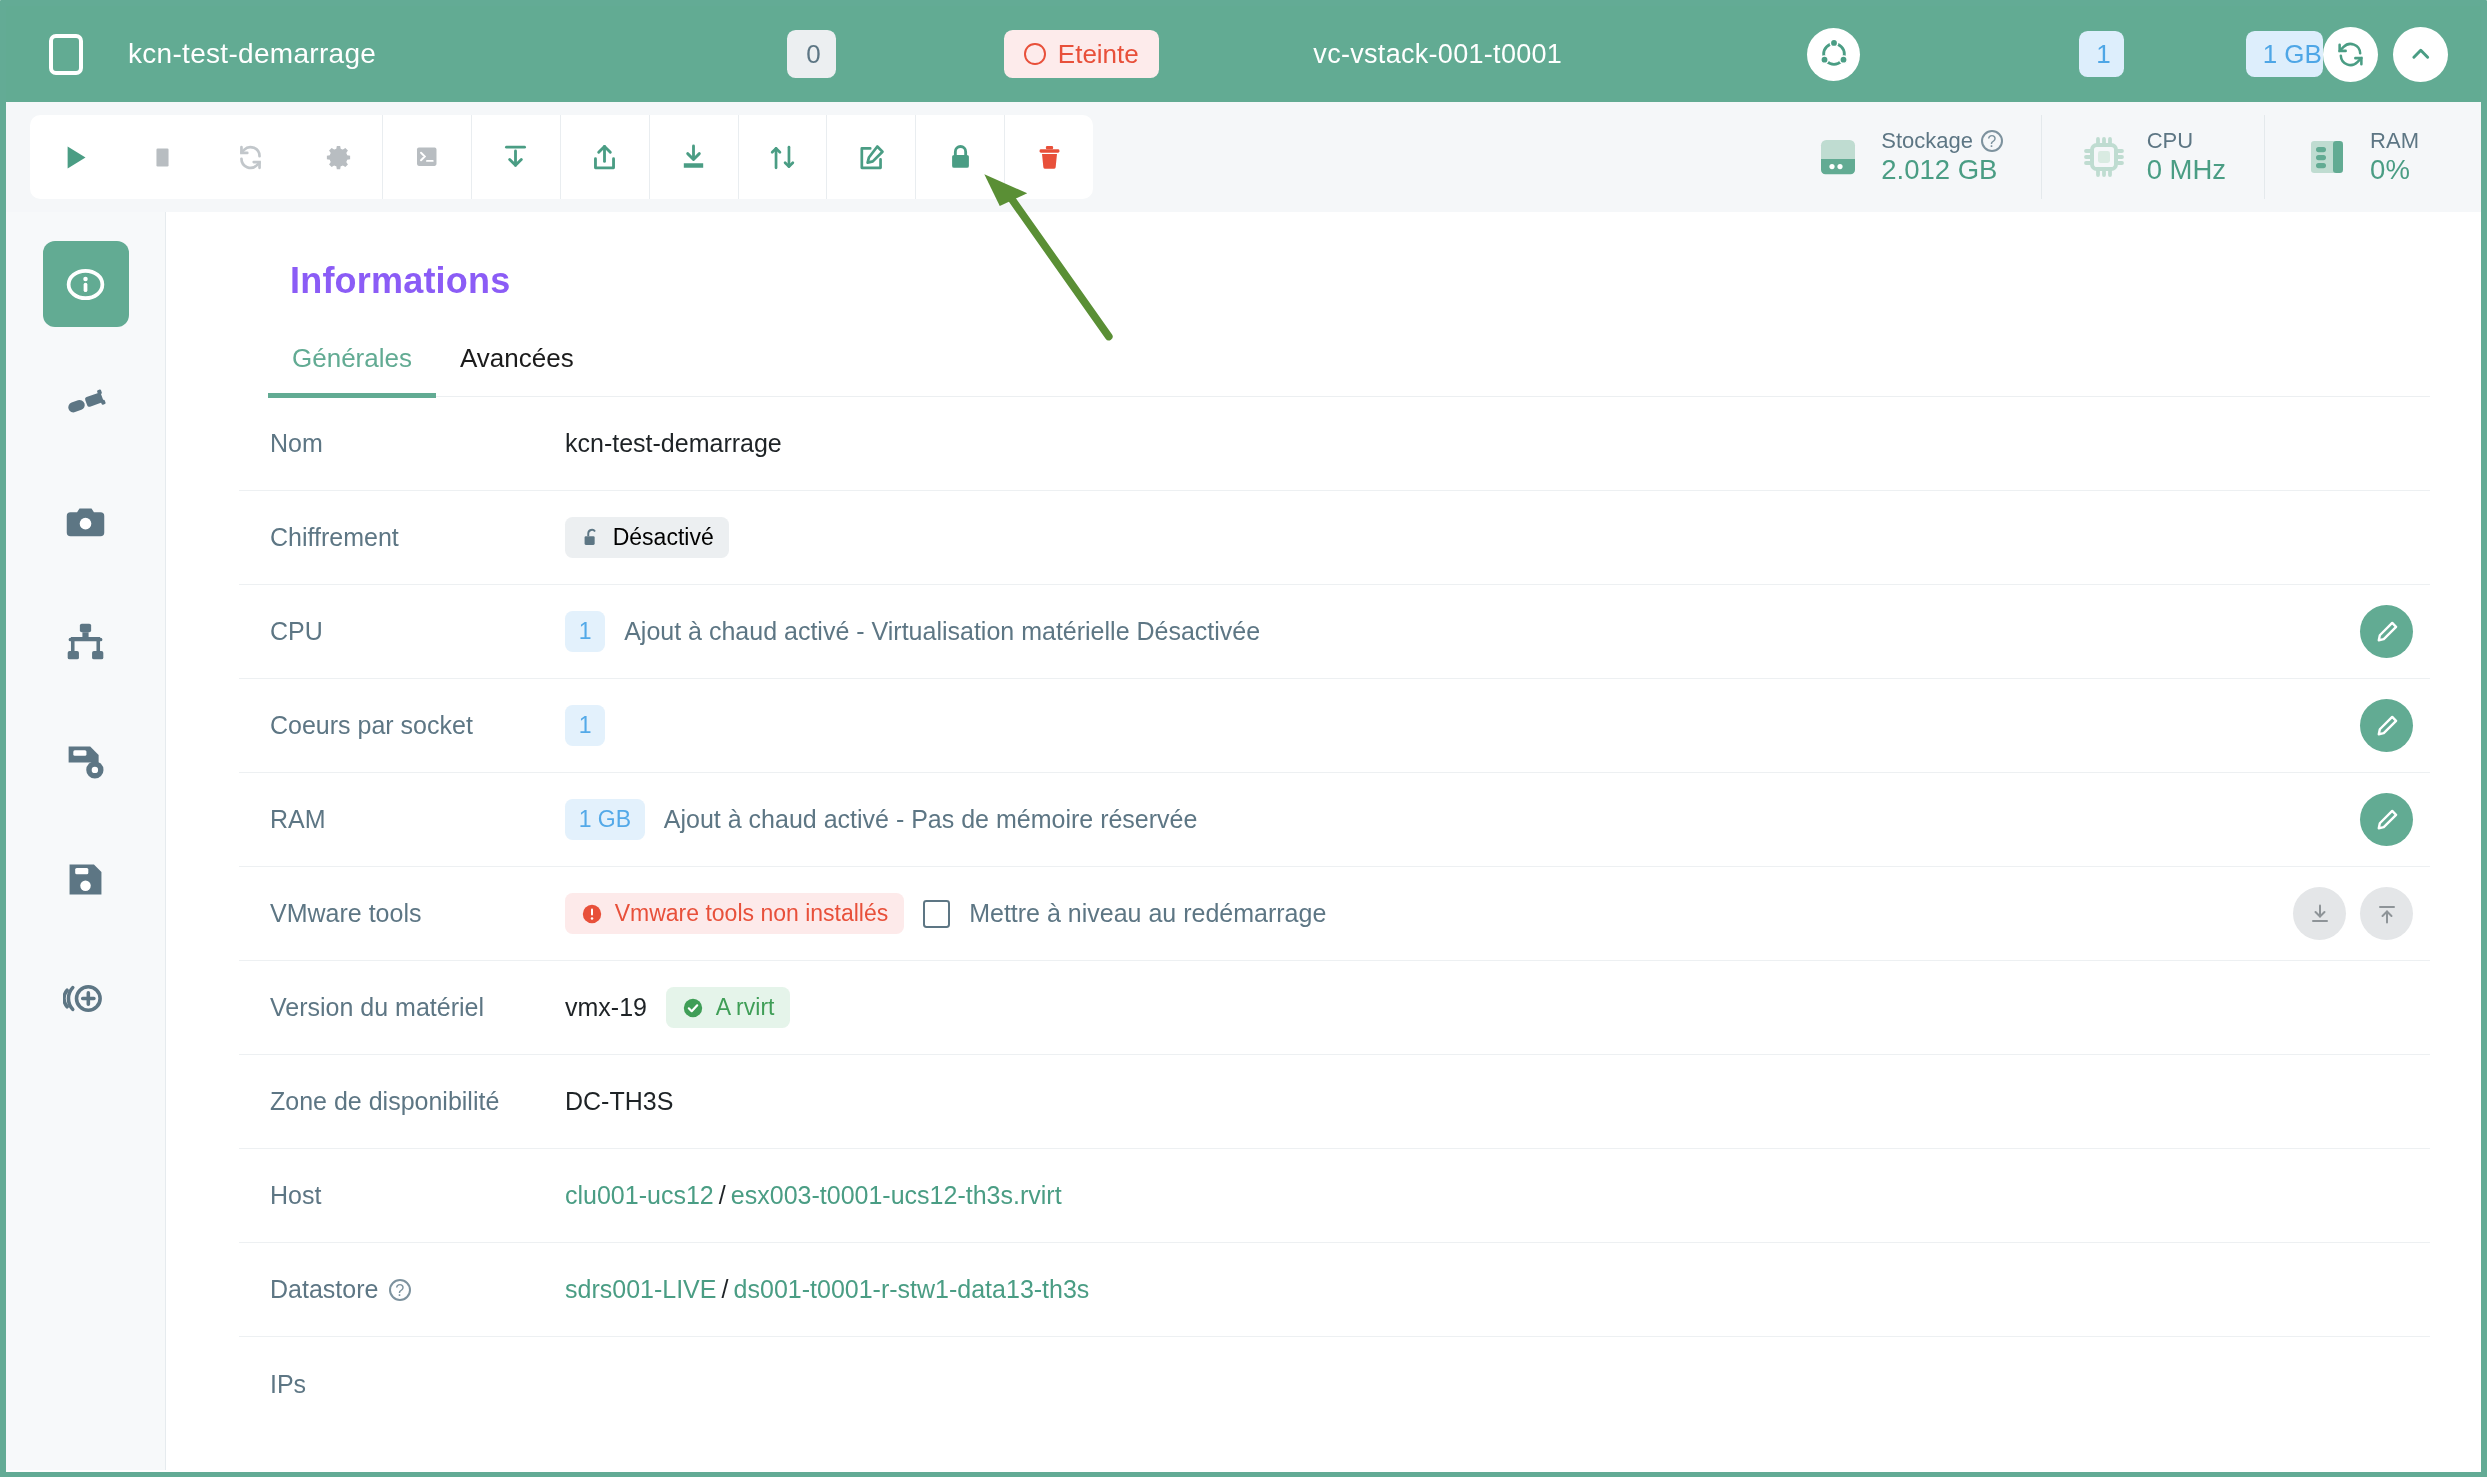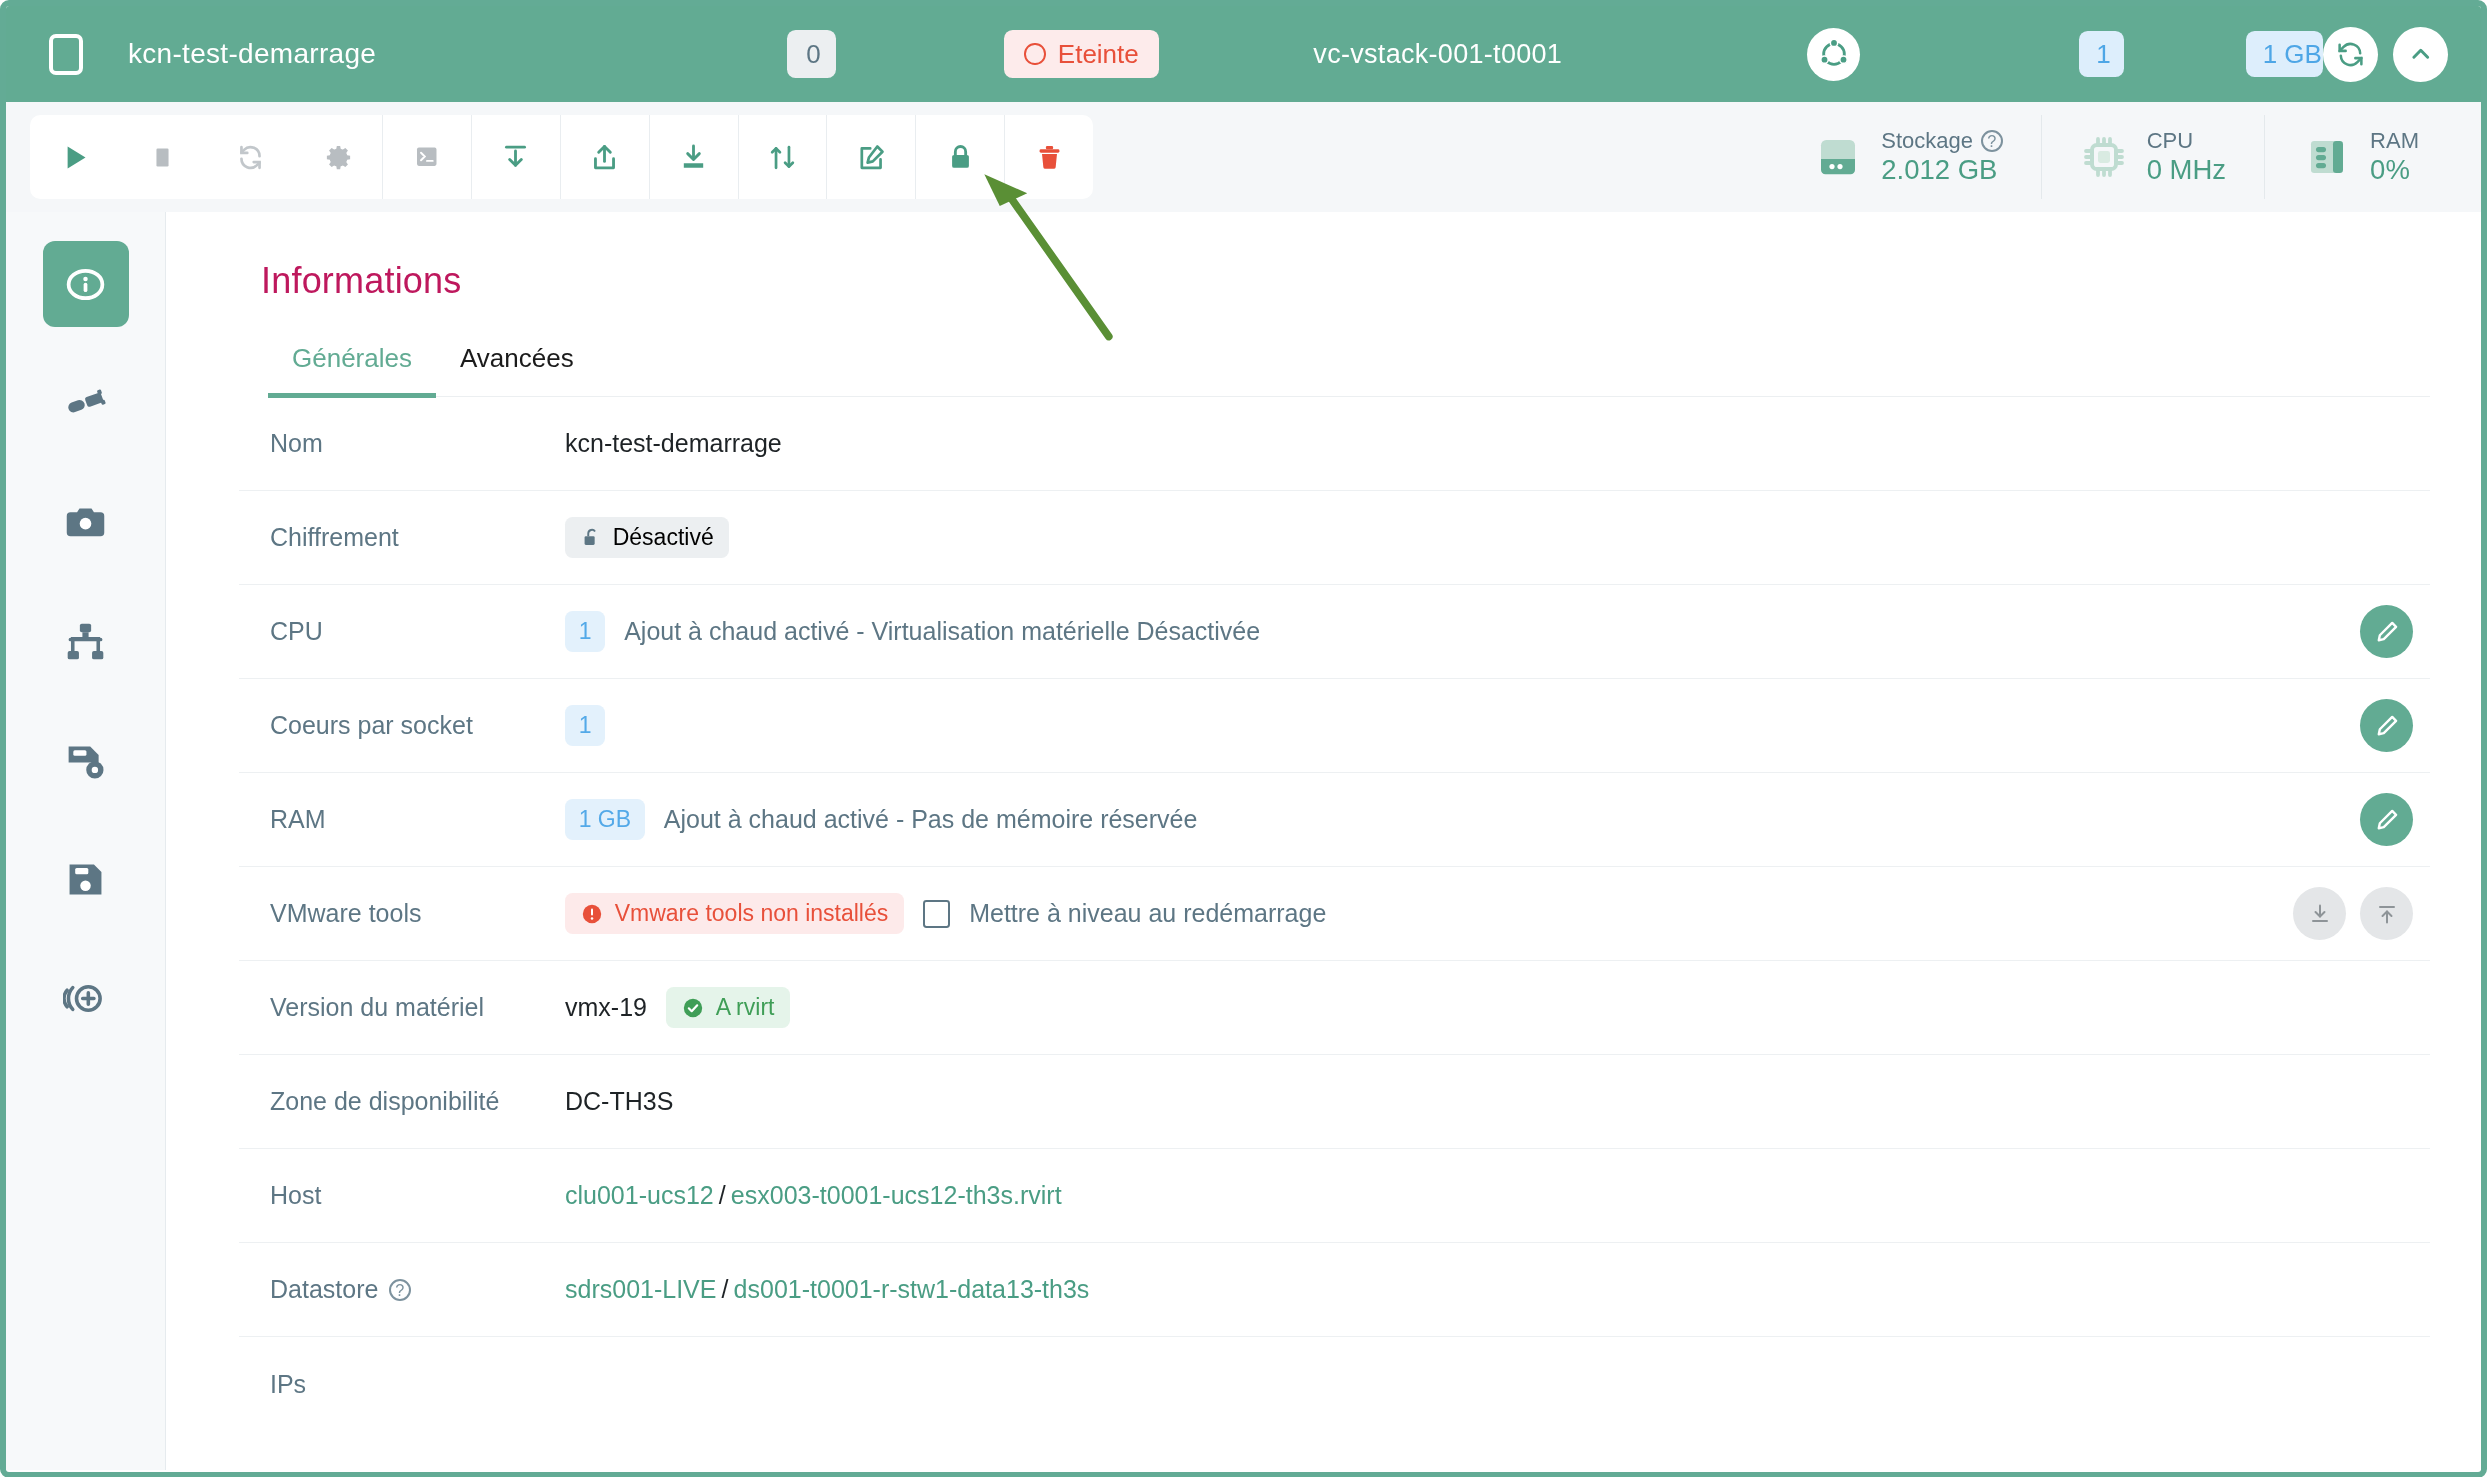--- a/index.html
+++ b/index.html
@@ -6,21 +6,21 @@
   html, body {
     width: 2487px; height: 1478px;
     font-family: "Liberation Sans", sans-serif;
     background: #ffffff;
     overflow: hidden;
   }
   .page {
     position: relative;
     width: 2487px; height: 1478px;
     border: 6.9px solid #63ab95;
-    border-radius: 9px;
+    border-radius: 1px;
     background: #ffffff;
     overflow: hidden;
   }
 
   
   .header {
     height: 96px;
     background: #62ab93;
     display: flex;
     align-items: center;
@@ -169,24 +169,24 @@
   }
   .sb-item.active { background: #62ab93; }
 
   .content {
     flex: 1;
     background: #ffffff;
     padding: 48px 51px 0 51px;
     overflow: hidden;
   }
   .page-title {
-    color: #be185d;
+    color: #8b5cf6;
     font-size: 36px;
-    font-weight: normal;
-    margin-left: 44px;
+    font-weight: bold;
+    margin-left: 73px;
     letter-spacing: 0.2px;
   }
   .tabs {
     display: flex;
     margin: 41px 0 0 51px;
     border-bottom: 1.7px solid #eceff1;
     width: calc(100% - 51px);
   }
   .tab {
     font-size: 26px;

